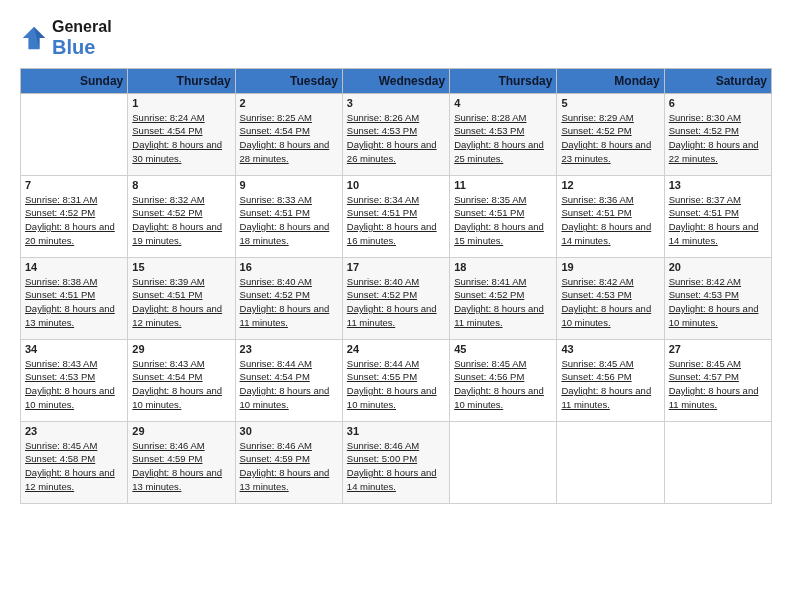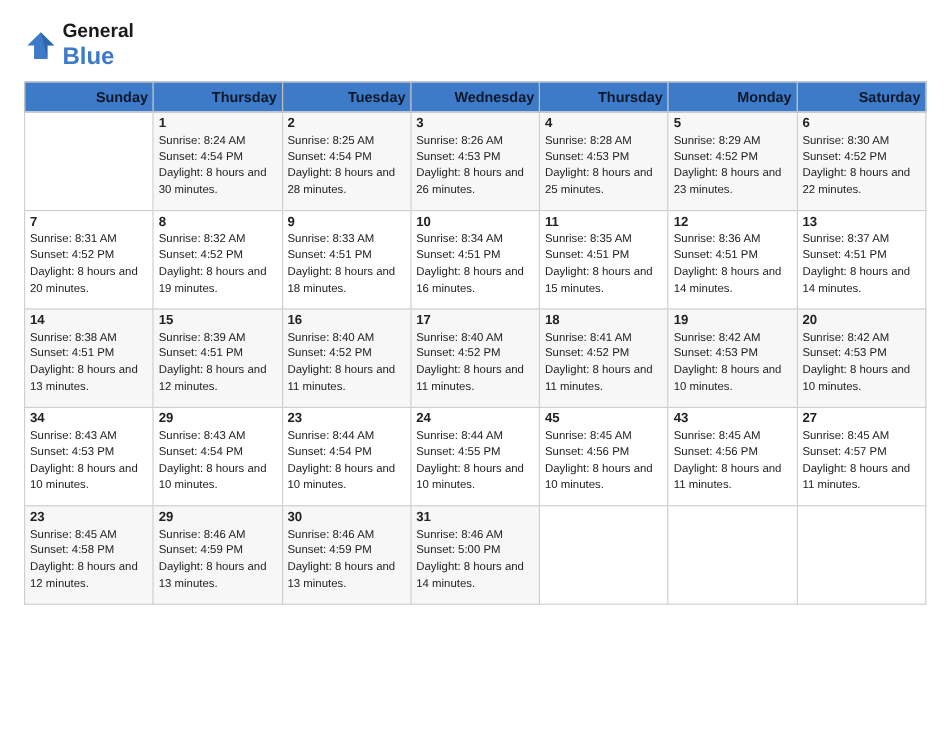--- a/index.html
+++ b/index.html
@@ -72,20 +72,21 @@
       background: #f7f7f7;
     }
     .day-number {
       font-weight: bold;
       font-size: 11px;
       margin-bottom: 2px;
       display: block;
     }
     .day-info {
       line-height: 1.45;
+      text-decoration: underline;
     }
     .empty-cell {
       background: #fff !important;
     }
   </style>
 </head>
 <body>
 
 <div class="page">
   <div class="header">

